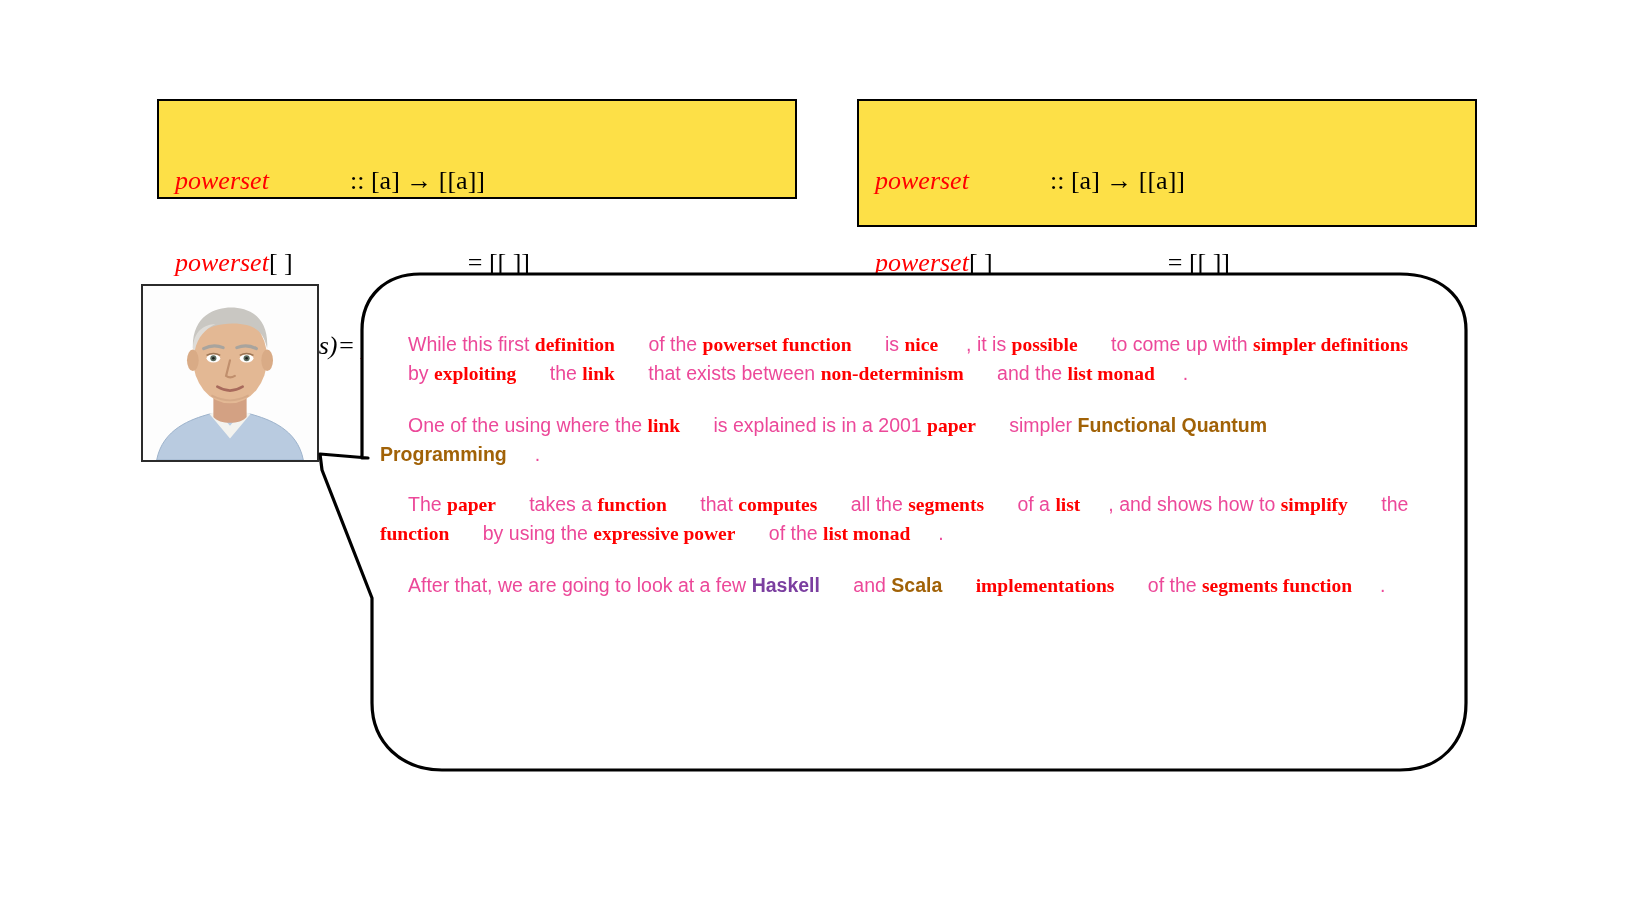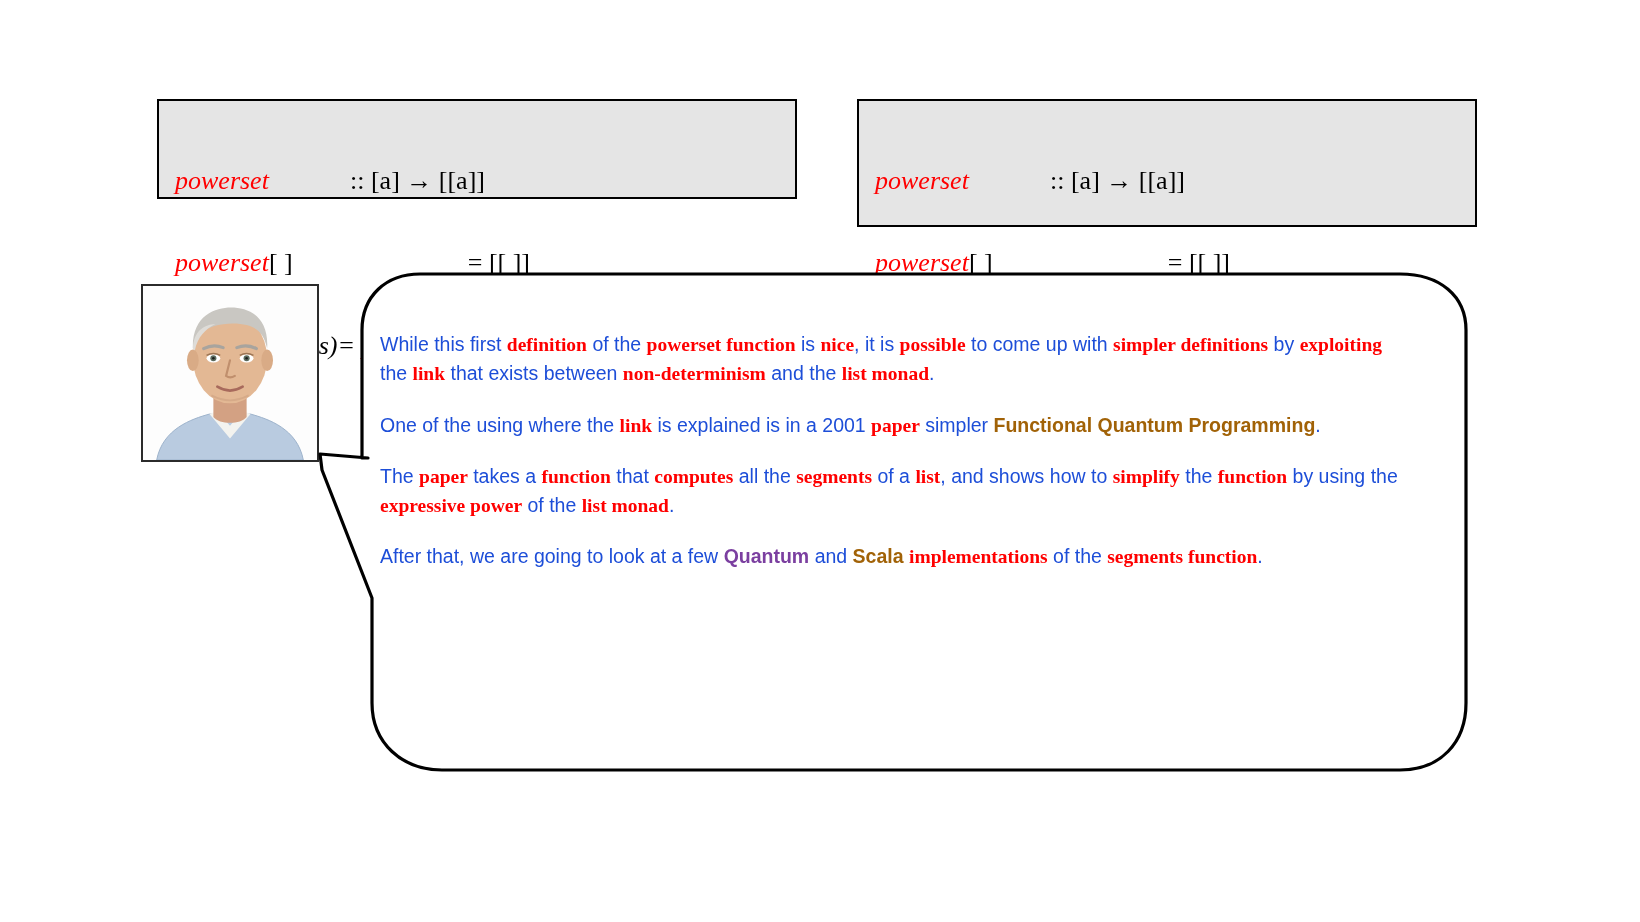--- a/index.html
+++ b/index.html
@@ -14,21 +14,21 @@
     position: relative;
     overflow: hidden;
     font-family: "Liberation Sans", sans-serif;
     color: #000000;
   }
 
   
   .code-box {
     position: absolute;
     border: 2.5px solid #000000;
-    background: #e5e5e5;
+    background: #fde047;
     box-sizing: border-box;
     font-family: "Liberation Serif", serif;
     font-style: italic;
     font-size: 26px;
     line-height: 1.07;
     white-space: pre;
     padding: 10px 14px 10px 16px;
   }
   #code-box-left  { left: 157px; top: 99px; width: 640px; height: 100px; }
   #code-box-right { left: 857px; top: 99px; width: 620px; height: 128px; }
@@ -76,21 +76,21 @@
     width: 1030px;
     font-size: 19.5px;
     line-height: 1.45;
     color: #000000;
   }
   .para { margin: 0 0 22px 0; }
   .para:last-child { margin-bottom: 0; }
   .r { color: #ff0000; font-weight: bold; font-family: Liberation Serif, serif; }
   .b { color: #a16207; font-weight: bold; }
   .p { color: #7b3fa0; font-weight: bold; }
-  .n { color: #1d4ed8; font-weight: normal; }
+  .n { color: #ec4899; font-weight: normal; margin-left: 28px; }
 </style>
 </head>
 <body>
 
 <div class="code-box" id="code-box-left">
   <span class="code-line"><span class="kw-red code-col-a">powerset</span><span class="plain roman">:: [a] → [[a]]</span></span>
   <span class="code-line"><span class="kw-red">powerset</span><span class="plain roman">[ ]</span><span class="code-col-b"></span><span class="plain roman">= [[ ]]</span></span>
   <span class="code-line"><span class="kw-red">powerset</span><span class="plain">(a: as)</span><span class="plain">= </span><span class="kw-red">powerset</span><span class="plain"> as ++ map (a: )(</span><span class="kw-red">powerset</span><span class="plain"> as)</span></span>
 </div>
 
@@ -154,15 +154,15 @@
              C 1156 28, 1130 6, 1090 6
              L 110 6
              C 76 6, 52 28, 52 62
              L 52 190
              Z" fill="#ffffff" stroke="#000000" stroke-width="3.2" stroke-linejoin="round"></path>
   </svg>
   <div id="bubble-text">
     <p class="para"><span class="n">While this first </span><span class="r">definition</span><span class="n"> of the </span><span class="r">powerset function</span><span class="n"> is </span><span class="r">nice</span><span class="n">, it is </span><span class="r">possible</span><span class="n"> to come up with </span><span class="r">simpler definitions</span><span class="n"> by </span><span class="r">exploiting</span><span class="n"> the </span><span class="r">link</span><span class="n"> that exists between </span><span class="r">non-determinism</span><span class="n"> and the </span><span class="r">list monad</span><span class="n">.</span></p>
     <p class="para"><span class="n">One of the using where the </span><span class="r">link</span><span class="n"> is explained is in a 2001 </span><span class="r">paper</span><span class="n"> simpler </span><span class="b">Functional Quantum Programming</span><span class="n">.</span></p>
     <p class="para"><span class="n">The </span><span class="r">paper</span><span class="n"> takes a </span><span class="r">function</span><span class="n"> that </span><span class="r">computes</span><span class="n"> all the </span><span class="r">segments</span><span class="n"> of a </span><span class="r">list</span><span class="n">, and shows how to </span><span class="r">simplify</span><span class="n"> the </span><span class="r">function</span><span class="n"> by using the </span><span class="r">expressive power</span><span class="n"> of the </span><span class="r">list monad</span><span class="n">.</span></p>
-    <p class="para"><span class="n">After that, we are going to look at a few </span><span class="p">Quantum</span><span class="n"> and </span><span class="b">Scala</span><span class="n"> </span><span class="r">implementations</span><span class="n"> of the </span><span class="r">segments function</span><span class="n">.</span></p>
+    <p class="para"><span class="n">After that, we are going to look at a few </span><span class="p">Haskell</span><span class="n"> and </span><span class="b">Scala</span><span class="n"> </span><span class="r">implementations</span><span class="n"> of the </span><span class="r">segments function</span><span class="n">.</span></p>
   </div>
 </div>
 
 </body></html>

